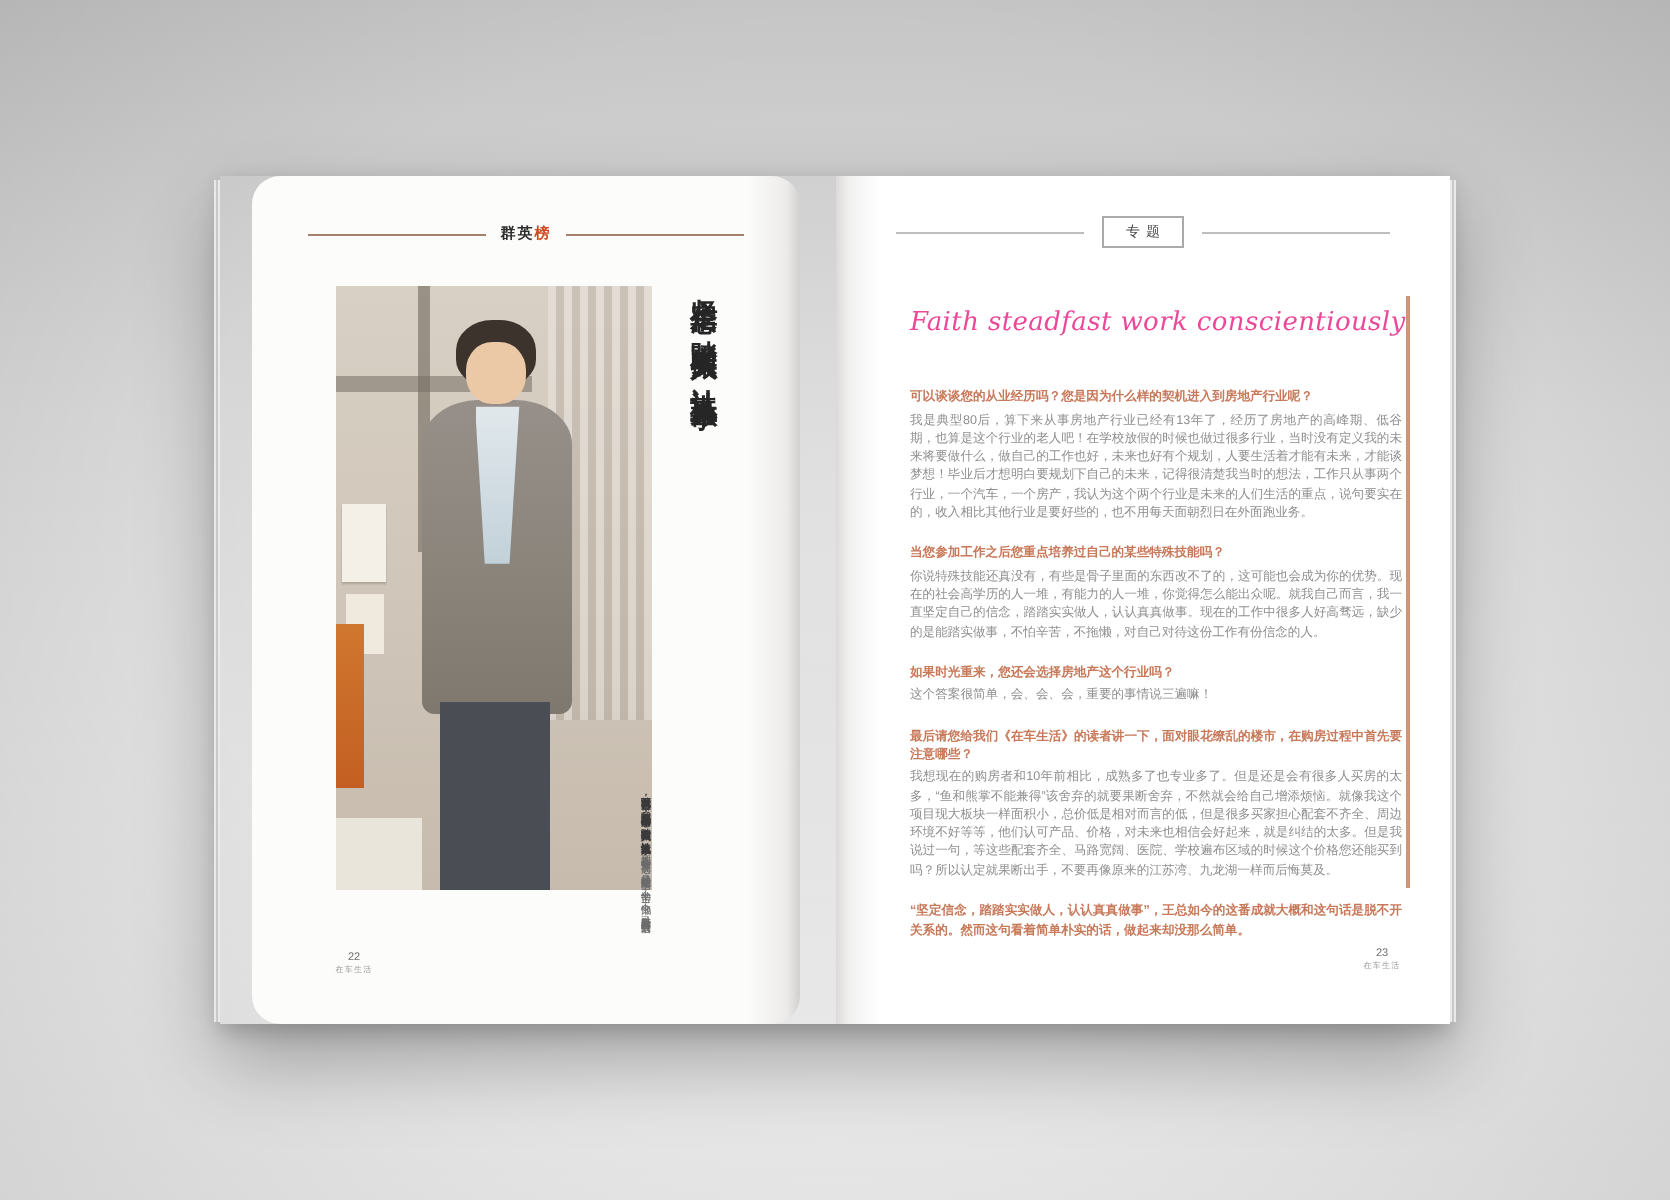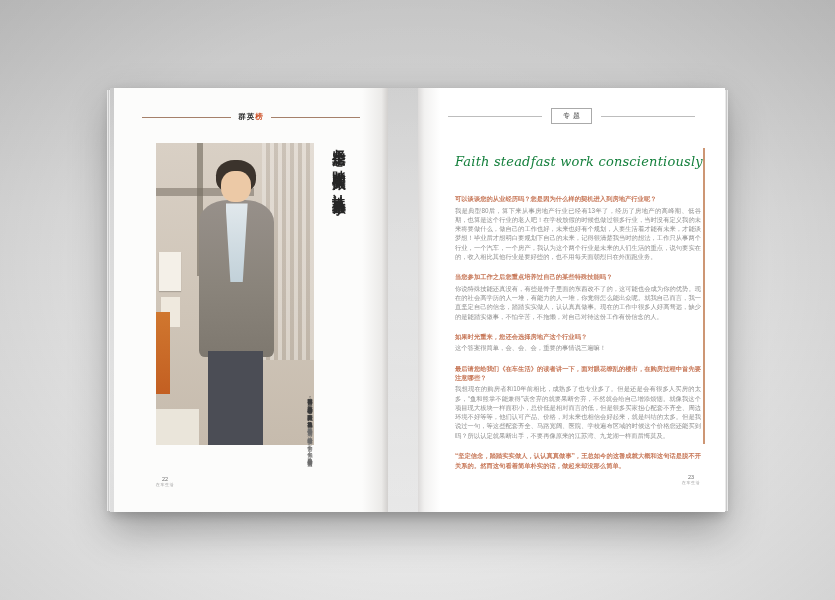--- a/index.html
+++ b/index.html
@@ -9,21 +9,21 @@
     background:linear-gradient(180deg,#c6c6c6 0%,#d8d8d8 35%,#e6e6e6 80%,#ececec 100%);
   }
   .vignette{position:absolute;inset:0;pointer-events:none;
     background:radial-gradient(ellipse at 50% 45%, rgba(255,255,255,0.18) 0%, rgba(0,0,0,0) 55%, rgba(0,0,0,0.10) 100%);}
   .spread{position:absolute;left:110px;top:88px;width:615px;height:424px;
     box-shadow:0 18px 38px rgba(0,0,0,0.30),0 4px 10px rgba(0,0,0,0.18);}
   .spread .edge-left,.spread .edge-right{position:absolute;top:2px;bottom:1px;width:3px;
     background:repeating-linear-gradient(90deg,#e9e9e9 0 1px,#c9c9c9 1px 2px);}
   .edge-left{left:-3px;} .edge-right{right:-3px;}
   .page{position:absolute;top:0;height:424px;overflow:hidden;}
-  .page-left{left:4px;width:274px;background:#fcfcfb;}
+  .page-left{left:16px;width:274px;background:#fcfcfb;border-radius:14px;}
   .page-right{left:308px;width:307px;background:#ffffff;}
   .page-left::after{content:'';position:absolute;top:0;right:0;width:26px;height:100%;
     background:linear-gradient(90deg,rgba(0,0,0,0) 0%,rgba(90,80,70,0.10) 75%,rgba(60,50,45,0.22) 100%);}
   .page-right::after{content:'';position:absolute;top:0;left:0;width:22px;height:100%;
     background:linear-gradient(270deg,rgba(0,0,0,0) 0%,rgba(90,80,70,0.08) 70%,rgba(60,50,45,0.18) 100%);}
 
   
   .hdr-l{position:absolute;left:28px;right:28px;top:24px;display:flex;align-items:center;gap:7px;}
   .hdr-l .rule{flex:1;height:1px;background:#a5806a;}
   .hdr-l .lbl{font-family:"DejaVu Serif",serif;font-weight:bold;font-size:7.5px;letter-spacing:1px;color:#2e2e2e;white-space:nowrap;}
@@ -68,21 +68,21 @@
   .footer-l{left:36px;top:388px;}
   .footer-r{left:258px;top:386px;}
 
   
   .hdr-r{position:absolute;left:30px;right:30px;top:20px;display:flex;align-items:center;gap:9px;justify-content:space-between;}
   .hdr-r .rule{flex:1;height:1px;background:#bdbdbd;}
   .hdr-r .box{border:1px solid #aaaaaa;padding:2px 8px 2px 11px;font-family:"DejaVu Serif",serif;
     font-size:7px;letter-spacing:3px;color:#4c4c4c;white-space:nowrap;}
 
   .eng-title{position:absolute;left:37px;top:66px;
-    font-family:"DejaVu Serif",serif;font-style:italic;font-size:13px;letter-spacing:.2px;color:#15803d;}
+    font-family:"DejaVu Serif",serif;font-style:italic;font-size:13px;letter-spacing:.2px;color:#ec4899;}
   .vline{position:absolute;left:285px;top:60px;width:2px;height:296px;background:#cd9674;}
 
   .qa-col{position:absolute;left:37px;top:106px;width:246px;}
   .q{font-size:6.3px;line-height:9px;color:#c8795a;font-weight:bold;margin:0 0 2.5px;text-align:justify;}
   .a{font-size:6.3px;line-height:9.3px;color:#8f8f8f;margin:0 0 11px;text-align:justify;}
   .closing{font-size:6.3px;line-height:10px;color:#c8795a;font-weight:bold;margin:3px 0 0;text-align:justify;}
 </style>
 </head>
 <body>
 

